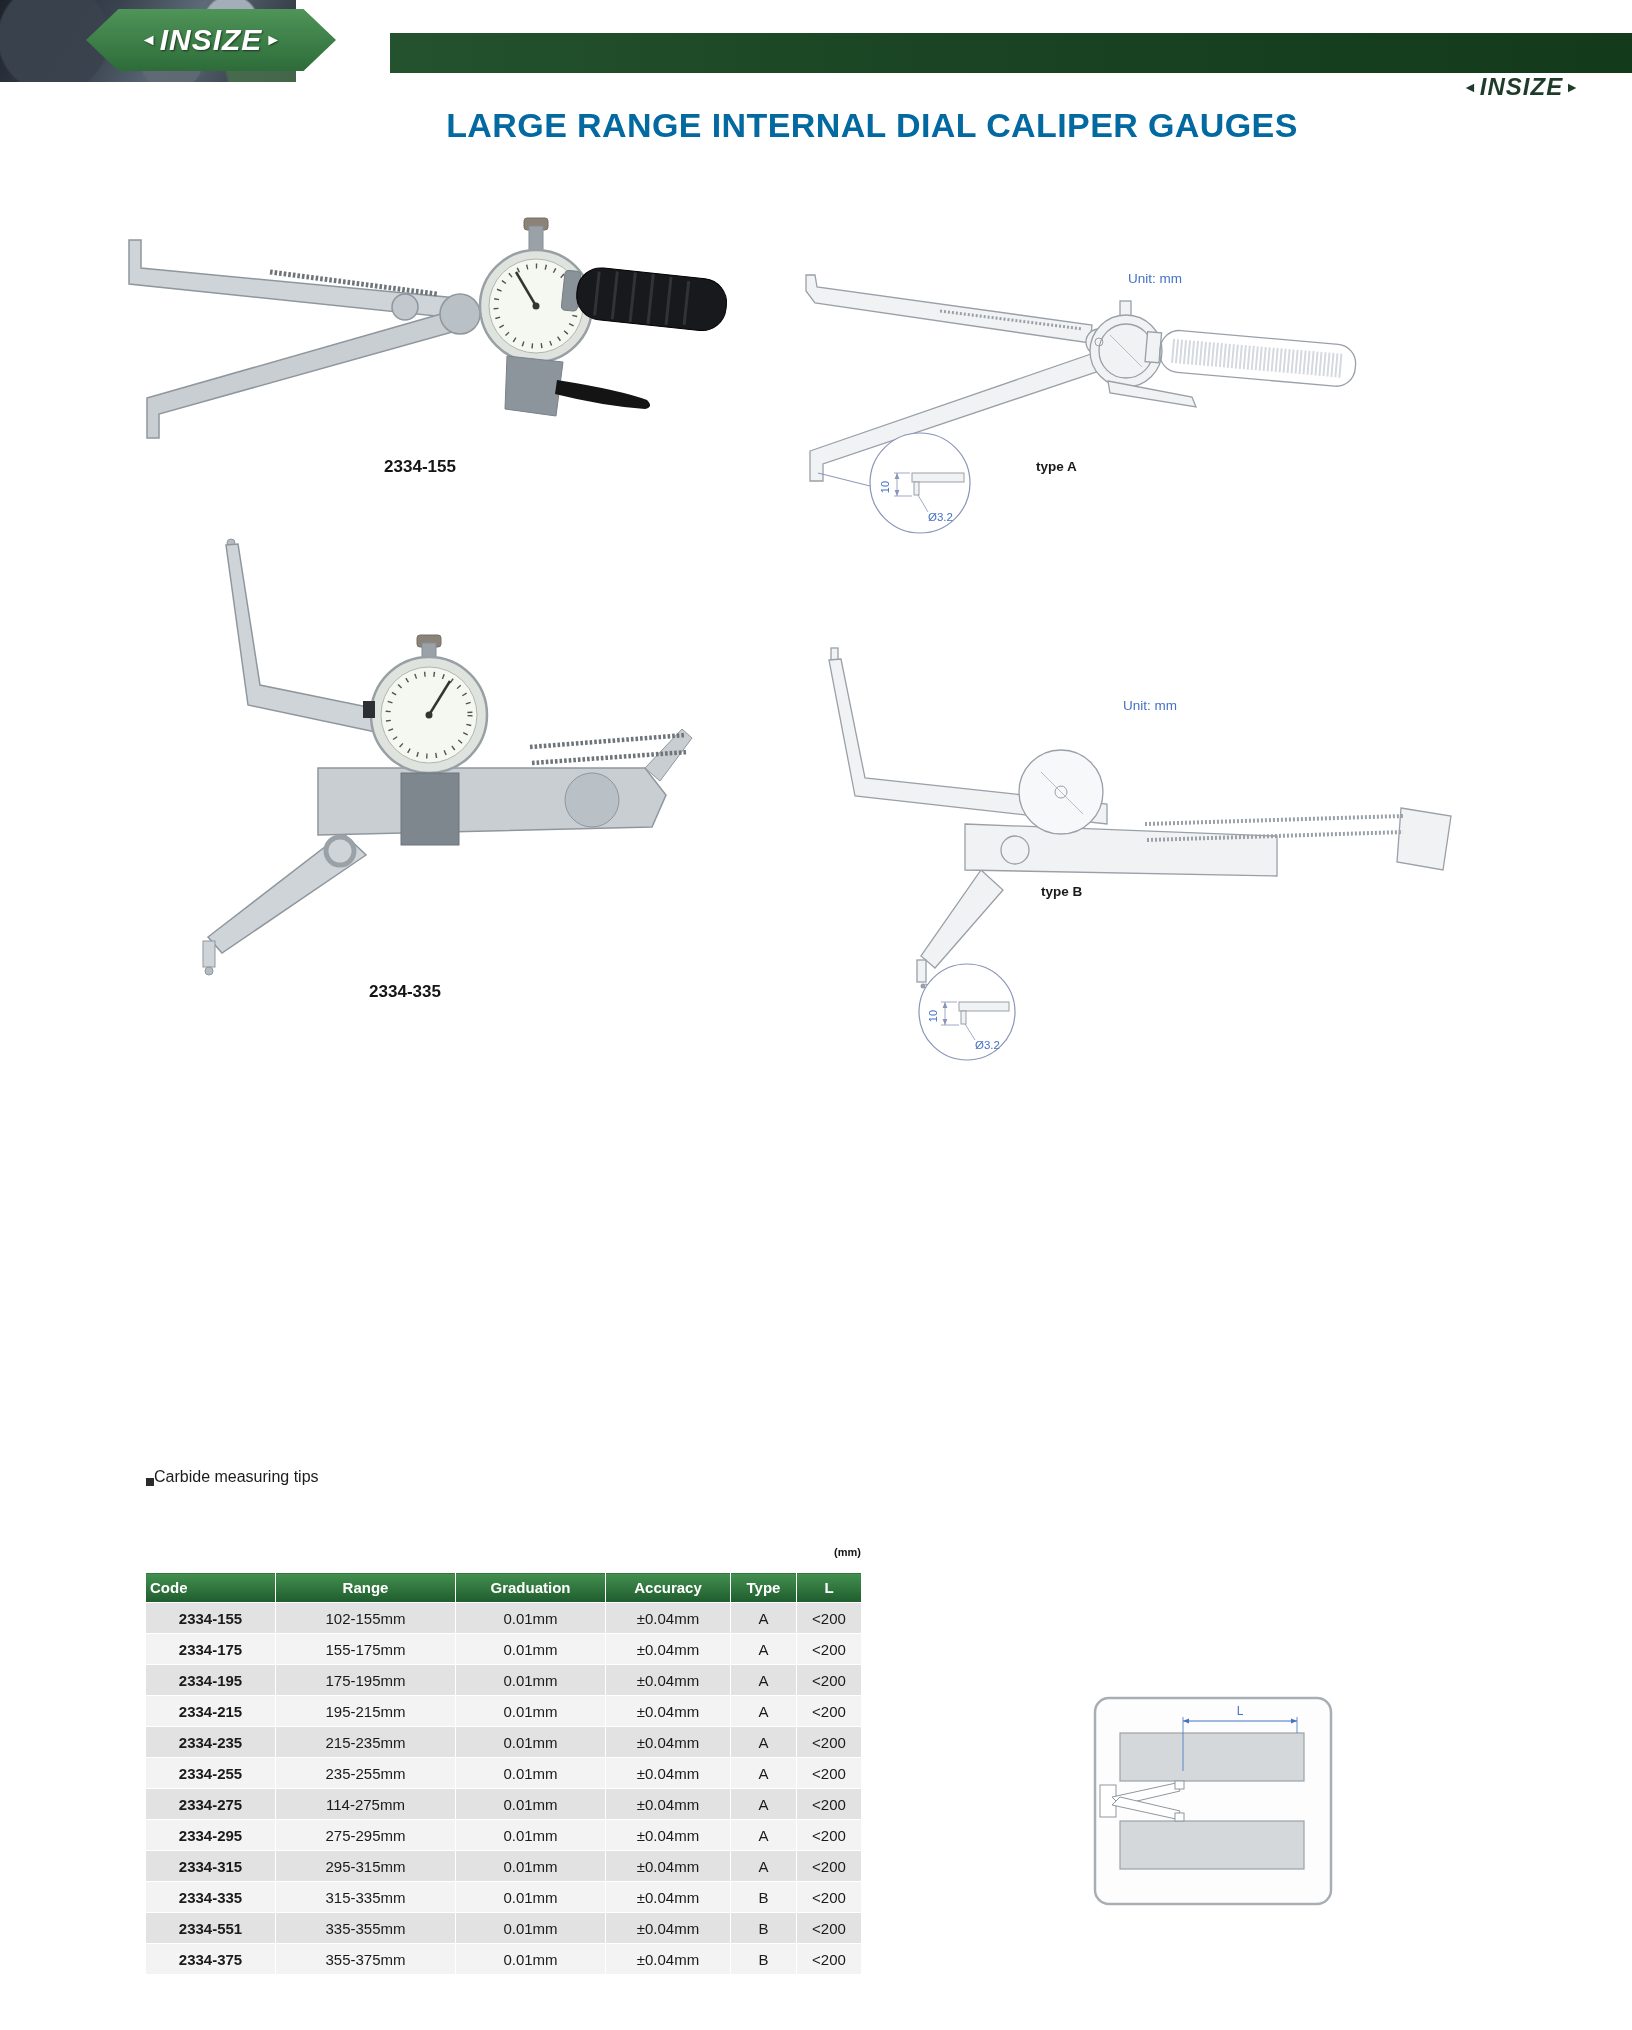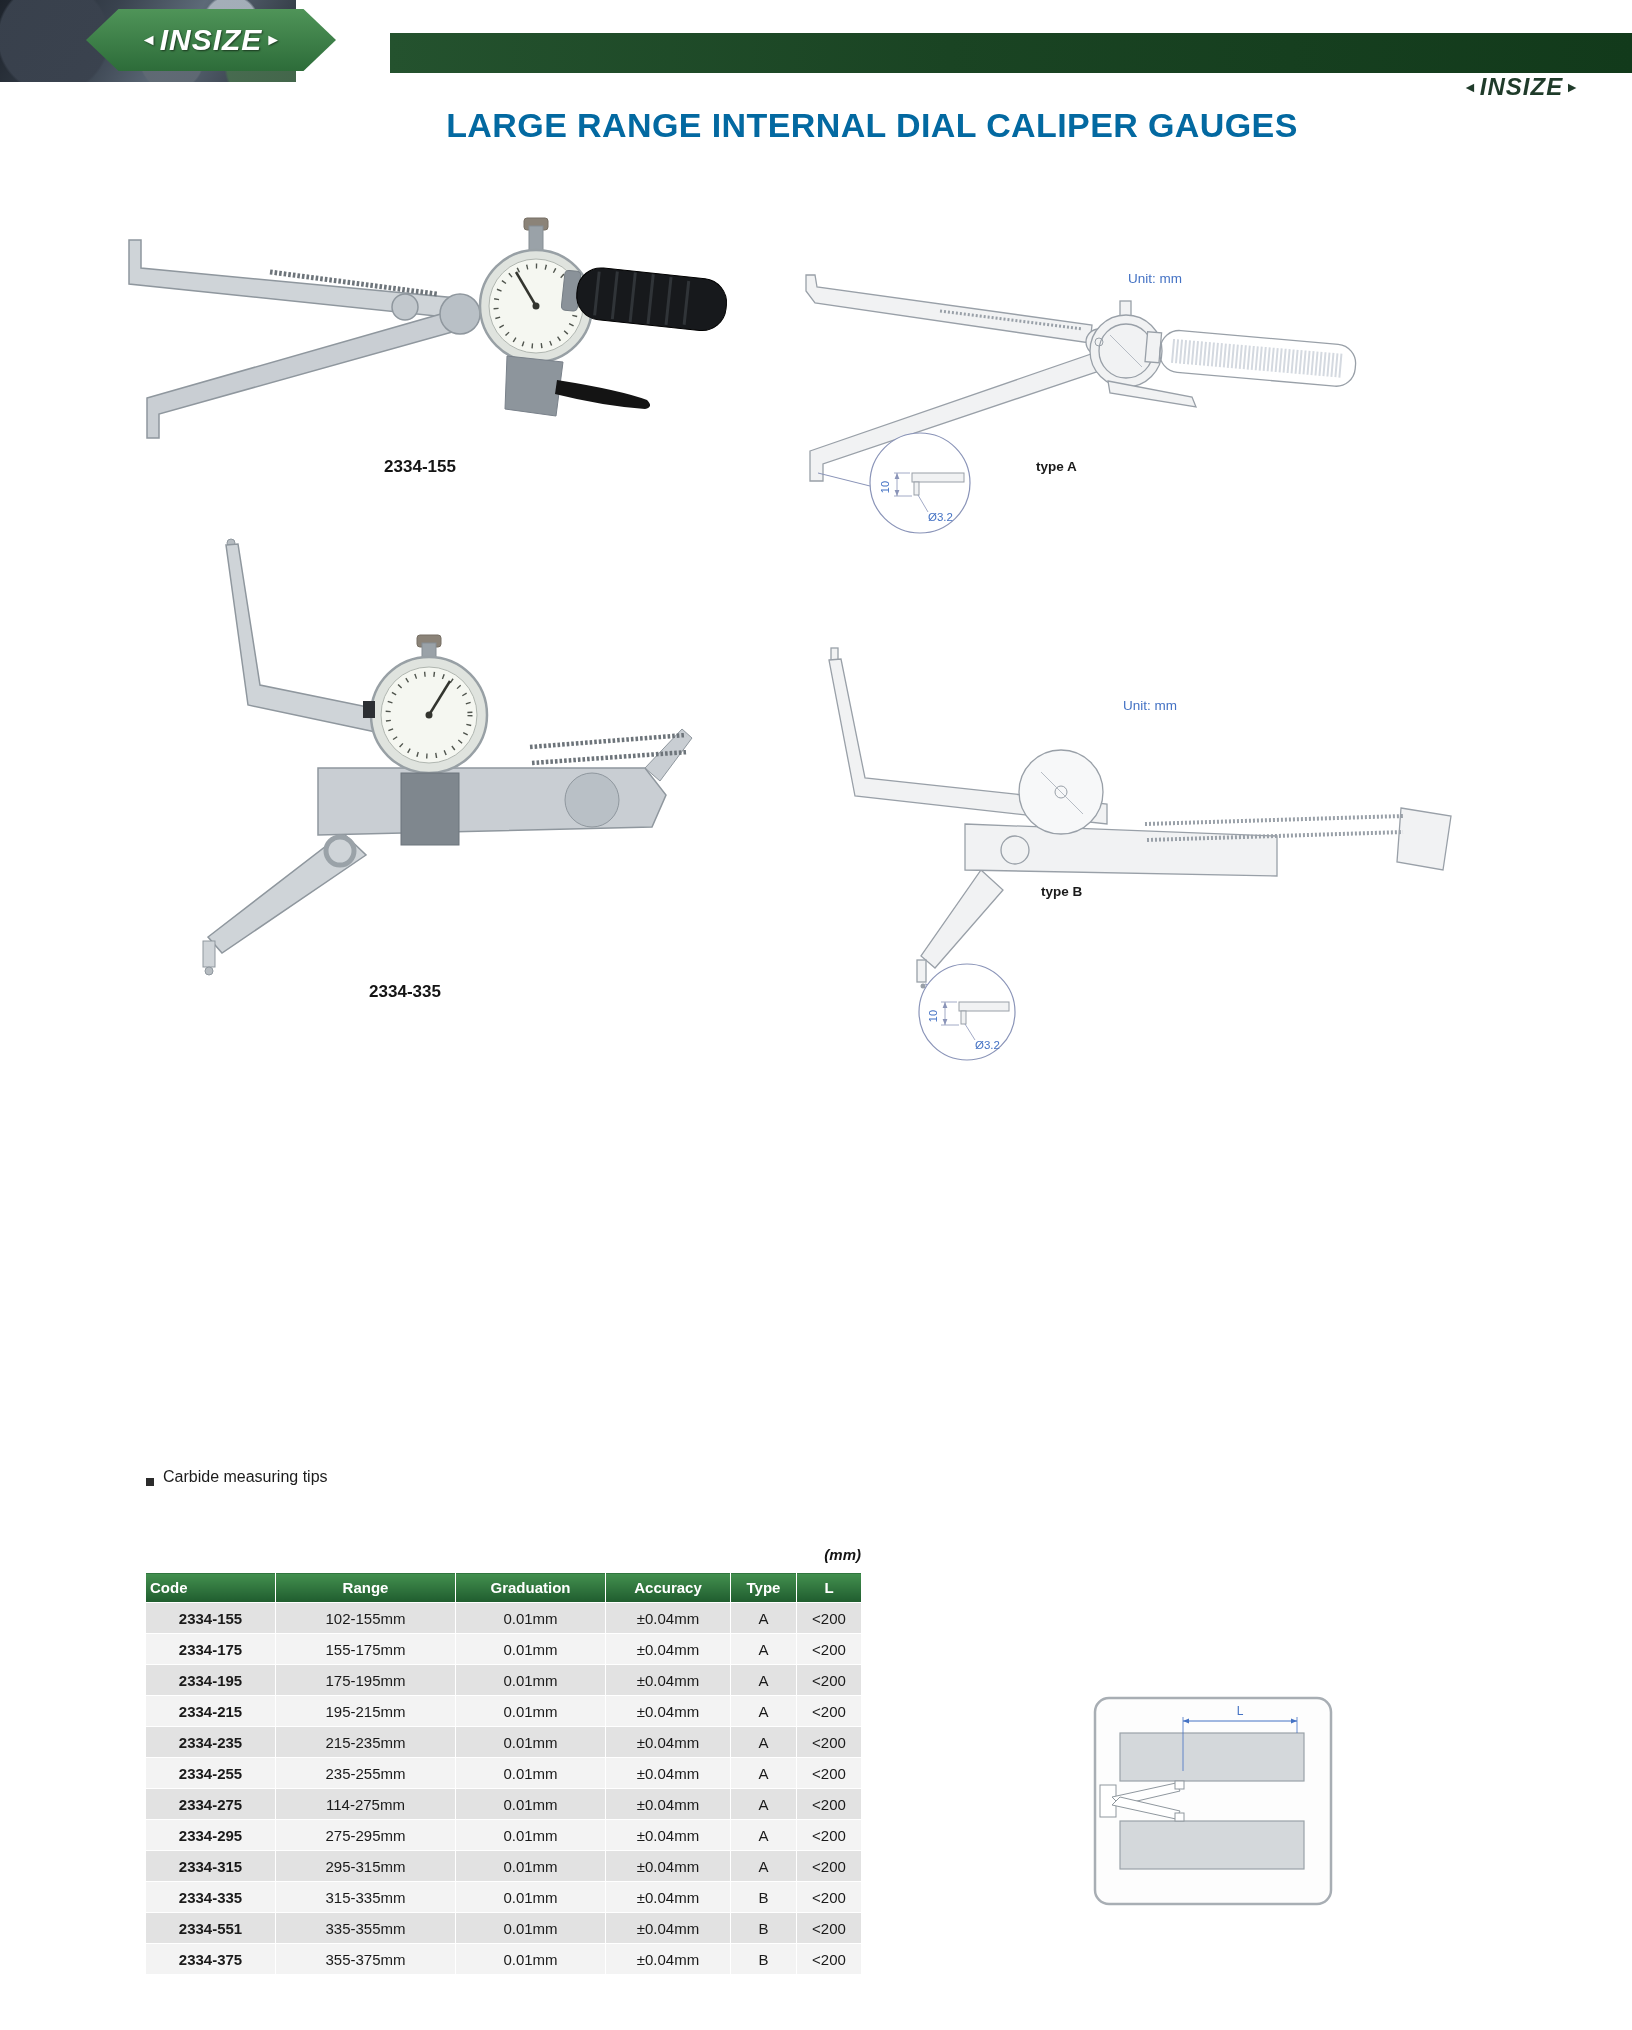--- a/index.html
+++ b/index.html
@@ -47,26 +47,26 @@
   
   .fig { position:absolute; }
   #photo-a { left:105px; top:210px; width:630px; }
   #drawing-a { left:790px; top:265px; width:720px; }
   #photo-b { left:100px; top:535px; width:610px; }
   #drawing-b { left:805px; top:640px; width:700px; }
   .fig-caption { text-align:center; font-weight:bold; font-size:17px; color:#141414; margin-top:2px; }
   svg { font-family:"Liberation Sans", sans-serif; display:block; }
 
   
-  .feature { position:absolute; left:146px; top:1468px; display:flex; align-items:flex-end; gap:9px; }
+  .feature { position:absolute; left:146px; top:1468px; display:flex; align-items:flex-end; }
   .bullet-square { width:8px; height:8px; background:#2b2b2b; margin-top:6px; flex:0 0 auto; }
   .feature-text { font-size:16px; color:#1c1c1c; }
 
   
-  .mm-note { position:absolute; left:145px; top:1546px; width:716px; text-align:right; font-weight:bold; font-size:15px; color:#141414;font-style:italic; }
+  .mm-note { position:absolute; left:145px; top:1546px; width:716px; text-align:right; font-weight:bold; font-size:11px; color:#141414; }
   .spec-table { position:absolute; left:145px; top:1572px; width:716px; border-collapse:collapse; table-layout:fixed; }
   .spec-table th {
     background:linear-gradient(180deg,#43904f 0%,#1f5c2e 100%);
     color:#fff; font-size:15px; font-weight:bold; padding:6px 4px; 
     border:1px solid #fff;
   }
   .spec-table th.th-code { text-align:left; }
   .spec-table td { font-size:15px; color:#1a1a1a; text-align:center; padding:6.5px 4px; border:1px solid #fff; }
   .spec-table tbody tr:nth-child(odd) td { background:#e2e2e2; }
   .spec-table tbody tr:nth-child(even) td { background:#f3f3f3; }

